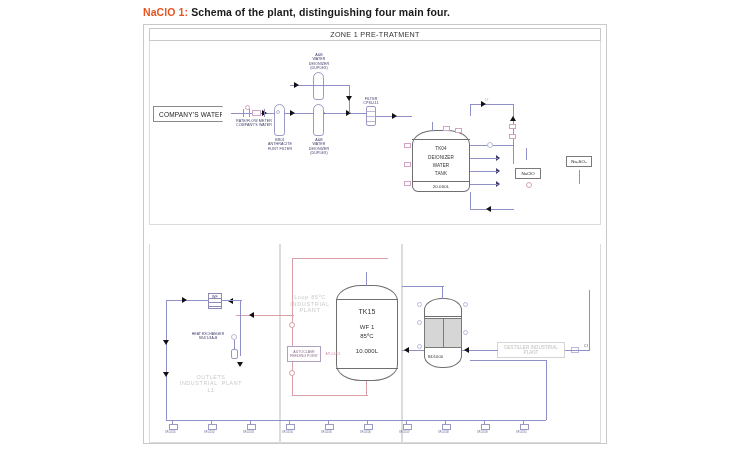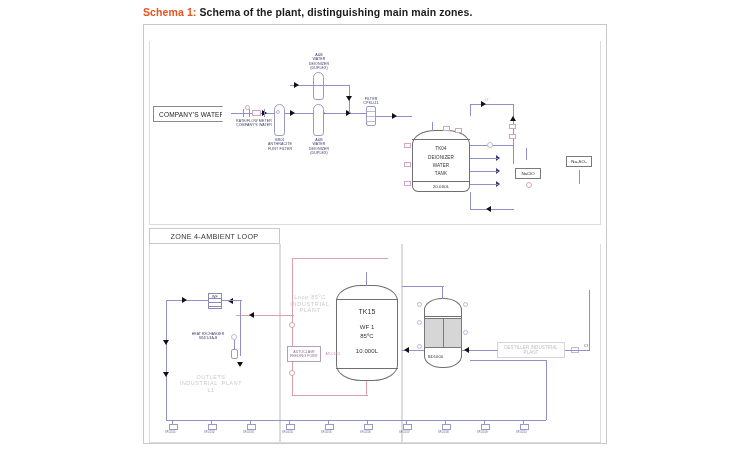--- a/index.html
+++ b/index.html
@@ -96,27 +96,27 @@
   .still-body{position:absolute;box-sizing:border-box;border:1px solid #6f6f6f;
        background:#fff;border-radius:18px 18px 18px 18px/12px 12px 12px 12px;}
   .still-fill{position:absolute;background:#d6d6d6;border:1px solid #7a7a7a;box-sizing:border-box;}
 </style>
 </head>
 <body>
 
 <div id="page">
 
   <div class="caption">
-    <span class="figlabel">Schema 1:</span>
-    <span>Schema of the plant, distinguishing main main zones.</span>
+    <span class="figlabel">NaClO 1:</span>
+    <span>Schema of the plant, distinguishing four main four.</span>
   </div>
 
   <div class="frame"></div>
 
-  <div class="zbanner" id="zone4-banner">ZONE 4-AMBIENT LOOP</div>
+  <div class="zbanner" id="zone1-banner">ZONE 1 PRE-TRATMENT</div>
 
   <div class="zbody" id="zone1-body"></div>
   <div class="zbody" id="zone4-body"></div>
   <div class="zbody" id="zone3-body"></div>
   <div class="zbody" id="zone2-body"></div>
 
   <div class="banner-inlet" style="left:153px;top:106px;width:70px;height:16px;">COMPANY'S WATER</div>
 
   <div class="ln lnh" style="left:231px;top:113px;width:140px;"></div>
   <div class="arrow" style="left:262px;top:110px;"></div>

